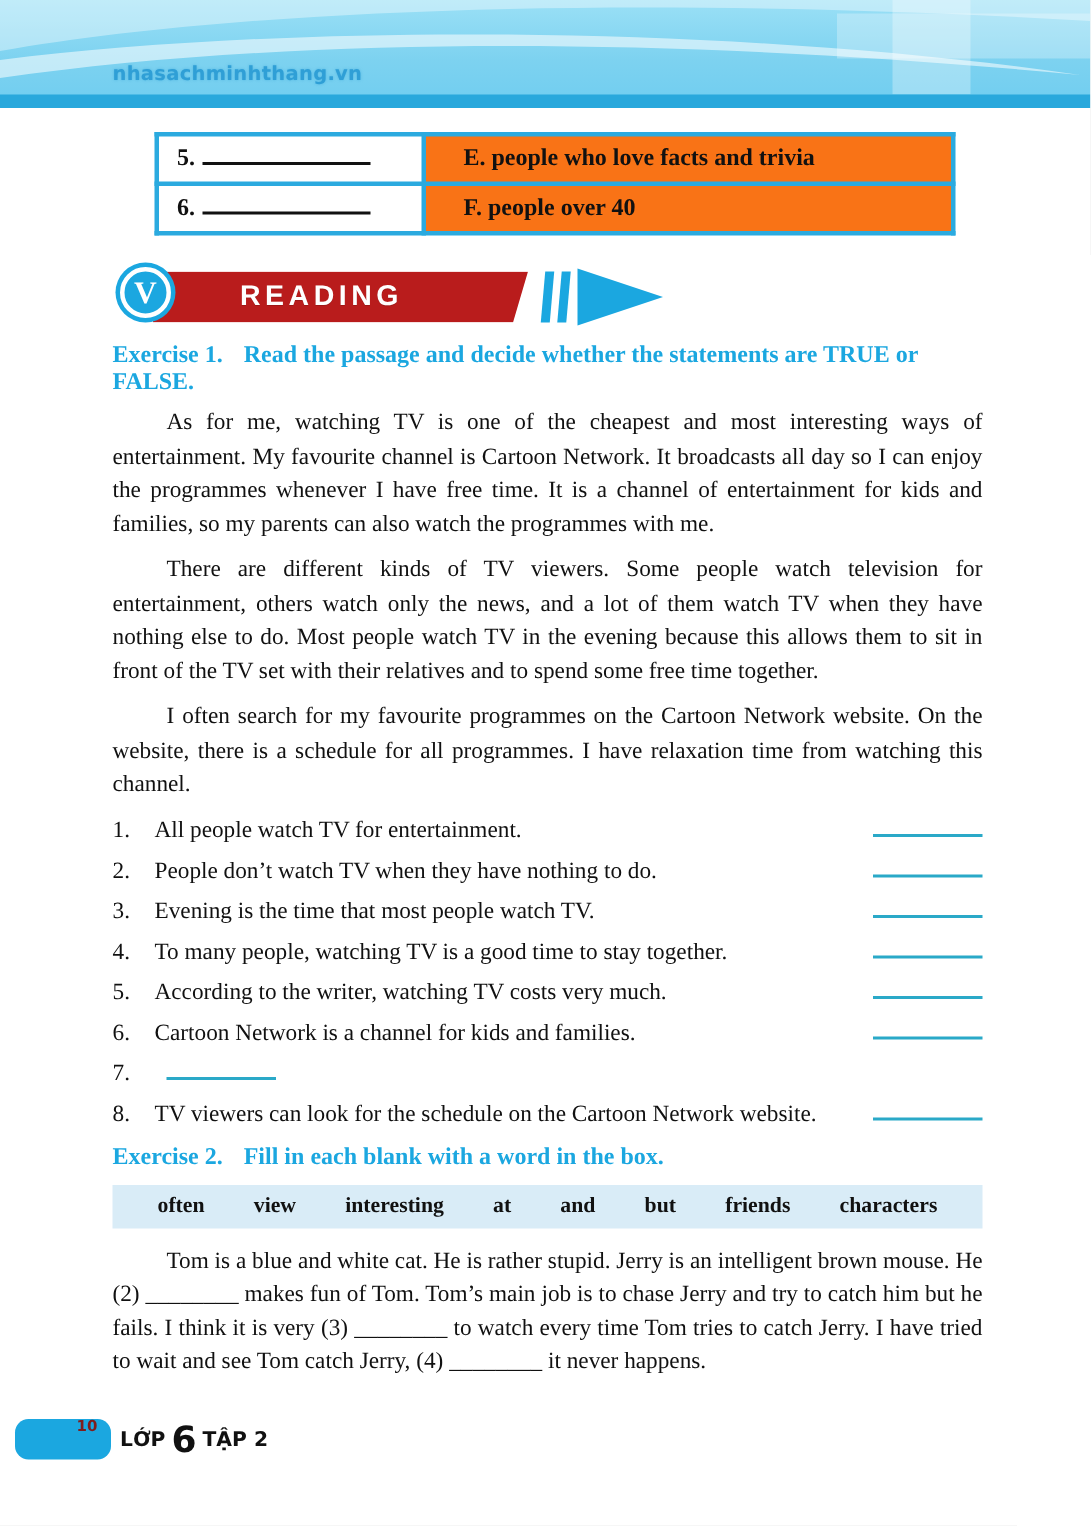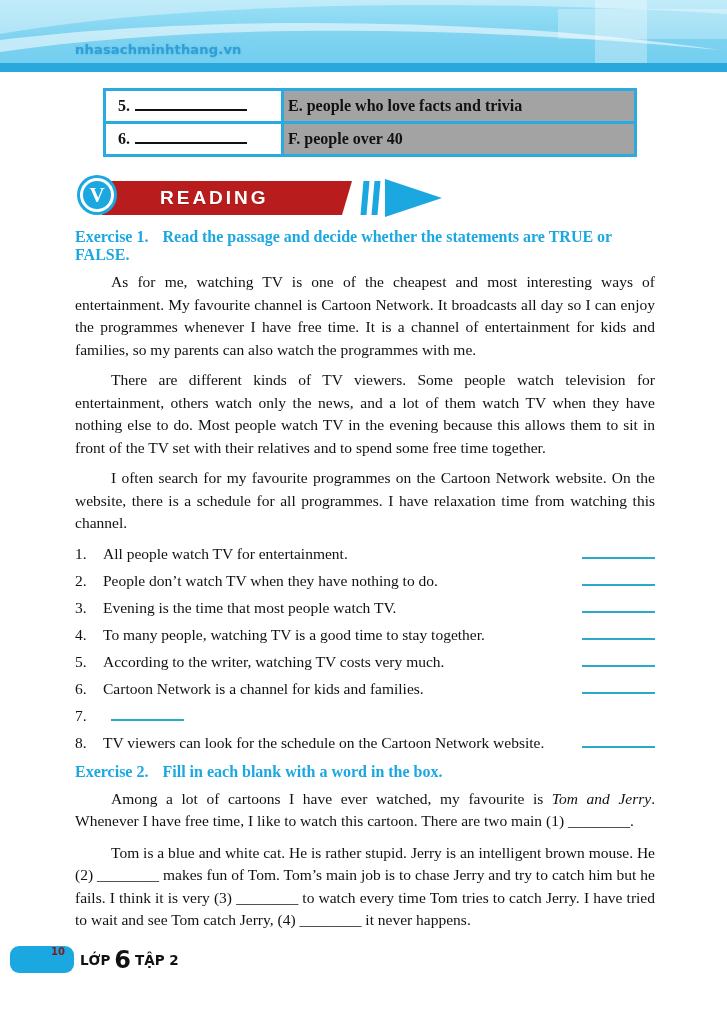--- a/index.html
+++ b/index.html
@@ -13,21 +13,21 @@
   .header-stripe { position:absolute; bottom:0; left:0; width:100%; height:9px; background:#29a8dc; }
   .watermark { position:absolute; left:75px; top:42px; font-family:"DejaVu Sans", sans-serif;
                font-weight:bold; font-size:13px; color:#2f9fd6; letter-spacing:.2px;
                text-shadow:0 0 2px rgba(47,159,214,.55); }
 
   
   .match-table { position:absolute; top:88px; left:103px; width:534px;
                  border-collapse:collapse; border:3px solid #2baadf; }
   .match-table td { border:3px solid #2baadf; font-size:16px; font-weight:bold; color:#111; height:33px; }
   .cell-num { background:#ffffff; width:178px; padding:2px 8px 2px 12px; }
-  .cell-ans { background:#a3a3a3; padding:2px 8px 2px 4px; }
+  .cell-ans { background:#f97316; padding:2px 8px 2px 25px; }
   .blank-black { display:inline-block; width:112px; height:13px;
                  border-bottom:2px solid #111; margin-left:5px; }
 
   
   .banner { position:absolute; top:176px; left:80px; width:300px; height:44px; }
   .banner-body { position:absolute; left:22px; top:5px; width:250px; height:34px; background:#b91c1c;
                  clip-path:polygon(0 0,100% 0,96% 100%,0 100%);
                  display:flex; align-items:center; padding-left:58px;
                  color:#fff; font-family:"Liberation Sans", sans-serif; font-weight:bold;
                  font-size:19px; letter-spacing:3px; text-shadow:0 1px 0 rgba(0,0,0,.15); }
@@ -165,22 +165,31 @@
         <span class="st-num">8.</span>
         <span class="st-text">TV viewers can look for the schedule on the Cartoon Network website.</span>
         <span class="st-blank"></span>
       </div>
     </div>
 
     <div class="ex-heading">
       <span class="ex-label">Exercise 2.</span><span>Fill in each blank with a word in the box.</span>
     </div>
 
-
-    <p class="ex2-para"><span>Among a lot of cartoons I have ever watched, my favourite is </span><i>Tom and Jerry</i><span>. Whenever I have free time, I like to watch this cartoon. There are two main (1) ________.</span></p>
+    <div class="word-box">
+      <span>often</span>
+      <span>view</span>
+      <span>interesting</span>
+      <span>at</span>
+      <span>and</span>
+      <span>but</span>
+      <span>friends</span>
+      <span>characters</span>
+    </div>
+
 
     <p class="ex2-para">Tom is a blue and white cat. He is rather stupid. Jerry is an intelligent brown mouse. He (2) ________ makes fun of Tom. Tom’s main job is to chase Jerry and try to catch him but he fails. I think it is very (3) ________ to watch every time Tom tries to catch Jerry. I have tried to wait and see Tom catch Jerry, (4) ________ it never happens.</p>
 
   </div>
 
   <div class="footer">
     <div class="page-pill">
       <span>10</span>
     </div>
     <span class="footer-black">

